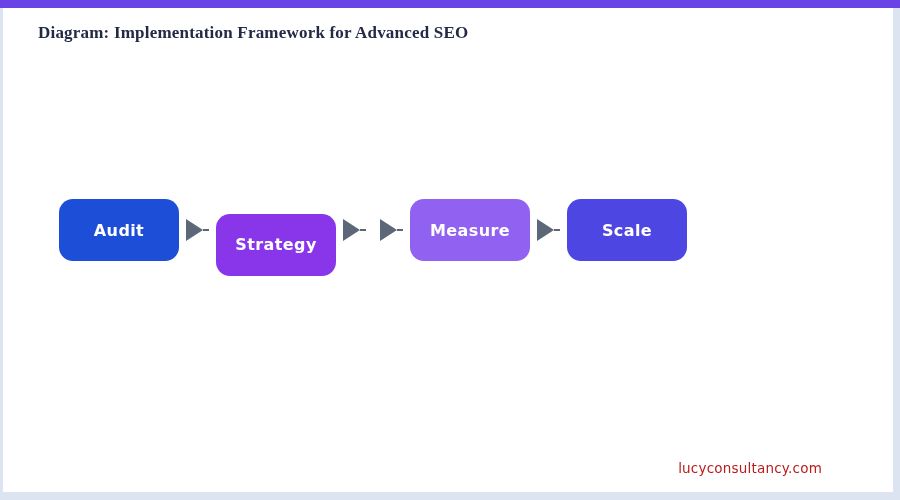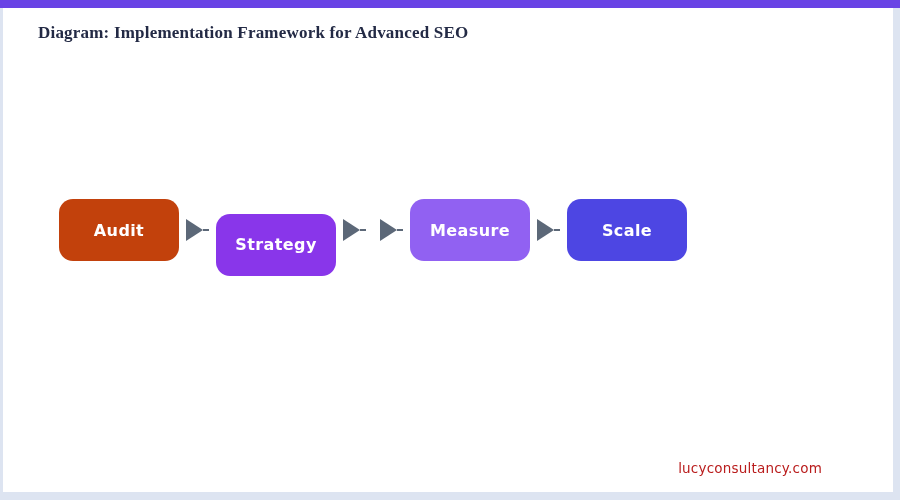--- a/index.html
+++ b/index.html
@@ -77,21 +77,21 @@
 </style>
 </head>
 <body>
 
 <div class="card">
 
   <div class="title">Diagram: Implementation Framework for Advanced SEO</div>
 
   <div class="flow">
 
-    <div class="step" style="background-color: #c2410c;">
+    <div class="step" style="background-color: #1d4ed8;">
       <span>Audit</span>
     </div>
 
     <div class="arrow">
       <span class="tri" style="border-left-color: rgb(92, 104, 120);"></span>
       <span class="tail" style="background-color: rgb(92, 104, 120);"></span>
     </div>
 
     <div class="step" style="background-color: rgb(137, 54, 234); margin-top: 29px;">
       <span>Strategy</span>

